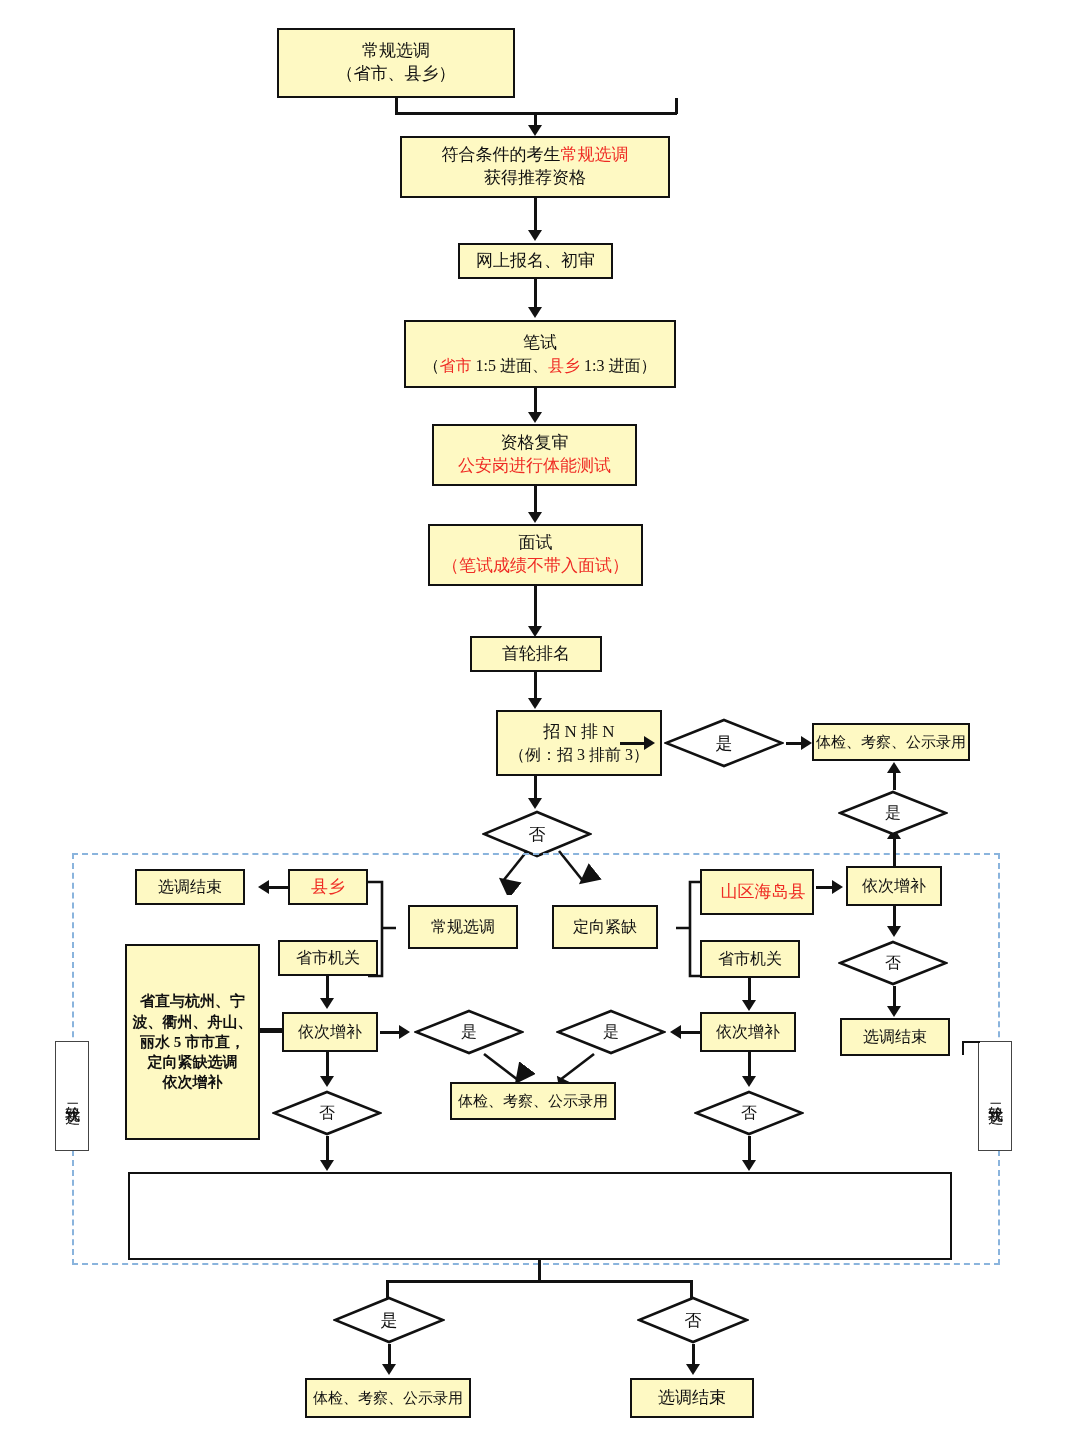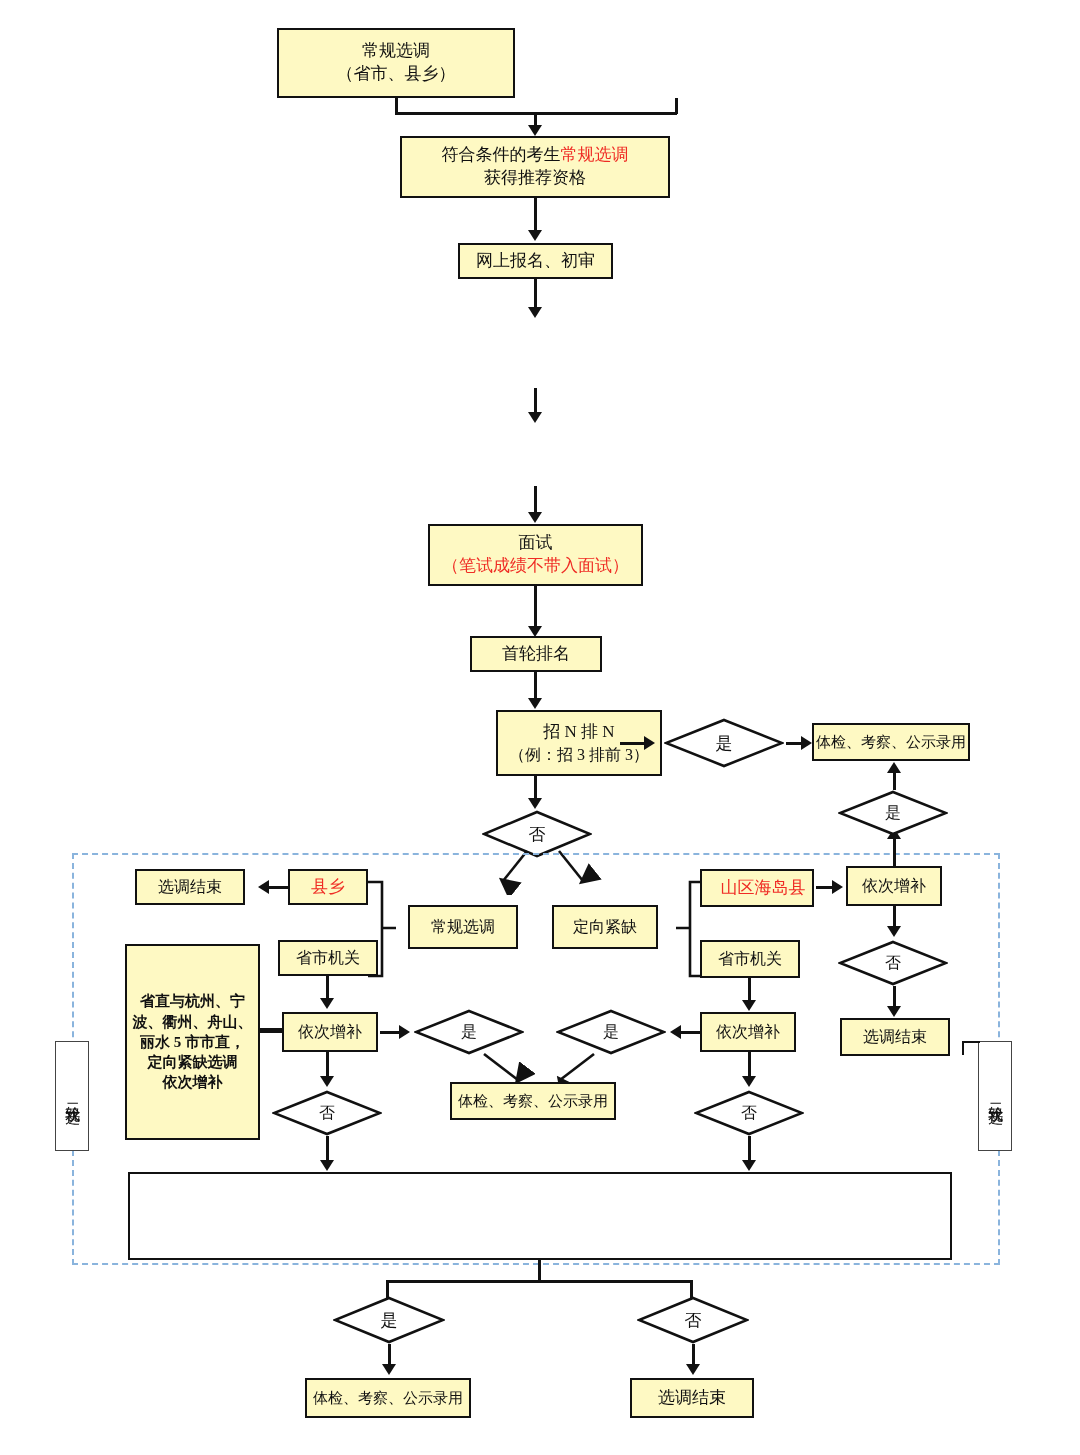--- a/index.html
+++ b/index.html
@@ -72,24 +72,34 @@
   <div class="ln vln" style="left:534px;top:198px;height:34px;"></div>
   <div class="ar down" style="left:528px;top:230px;"></div>
 
   <div class="box" style="left:458px;top:243px;width:155px;height:36px;">
     <div class="f17">网上报名、初审</div>
   </div>
 
   <div class="ln vln" style="left:534px;top:279px;height:30px;"></div>
   <div class="ar down" style="left:528px;top:307px;"></div>
 
+  <div class="box" style="left:404px;top:320px;width:272px;height:68px;">
+    <div class="f17">笔试</div>
+    <div class="f16 nowrap">
+      <span>（</span><span class="red">省市</span><span> 1:5 进面、</span><span class="red">县乡</span><span> 1:3 进面</span><span>）</span>
+    </div>
+  </div>
 
   <div class="ln vln" style="left:534px;top:388px;height:28px;"></div>
   <div class="ar down" style="left:528px;top:412px;"></div>
 
+  <div class="box" style="left:432px;top:424px;width:205px;height:62px;">
+    <div class="f17">资格复审</div>
+    <div class="f17 red nowrap">公安岗进行体能测试</div>
+  </div>
 
   <div class="ln vln" style="left:534px;top:486px;height:28px;"></div>
   <div class="ar down" style="left:528px;top:512px;"></div>
 
   <div class="box" style="left:428px;top:524px;width:215px;height:62px;">
     <div class="f17">面试</div>
     <div class="f17 red nowrap">（笔试成绩不带入面试）</div>
   </div>
 
   <div class="ln vln" style="left:534px;top:586px;height:44px;"></div>
@@ -224,21 +234,21 @@
   <div class="ar down" style="left:320px;top:1160px;"></div>
 
   <div class="box" style="left:552px;top:905px;width:106px;height:44px;">
     <div class="f16">定向紧缺</div>
   </div>
 
   <svg style="position:absolute;left:660px;top:878px;width:48px;height:110px;">
     <path d="M44,4 L30,4 L30,50 L16,50 L30,50 L30,98 L44,98" fill="none" stroke="#111" stroke-width="2.6"></path>
   </svg>
 
-  <div class="box" style="left:700px;top:869px;width:114px;height:38px;padding-left:12px;">
+  <div class="box" style="left:700px;top:869px;width:114px;height:46px;padding-left:12px;">
     <div class="f17 red nowrap">山区海岛县</div>
   </div>
 
   <div class="box" style="left:700px;top:940px;width:100px;height:38px;">
     <div class="f16">省市机关</div>
   </div>
 
   <div class="ln hln" style="left:816px;top:886px;width:20px;"></div>
   <div class="ar right" style="left:832px;top:880px;"></div>
 

